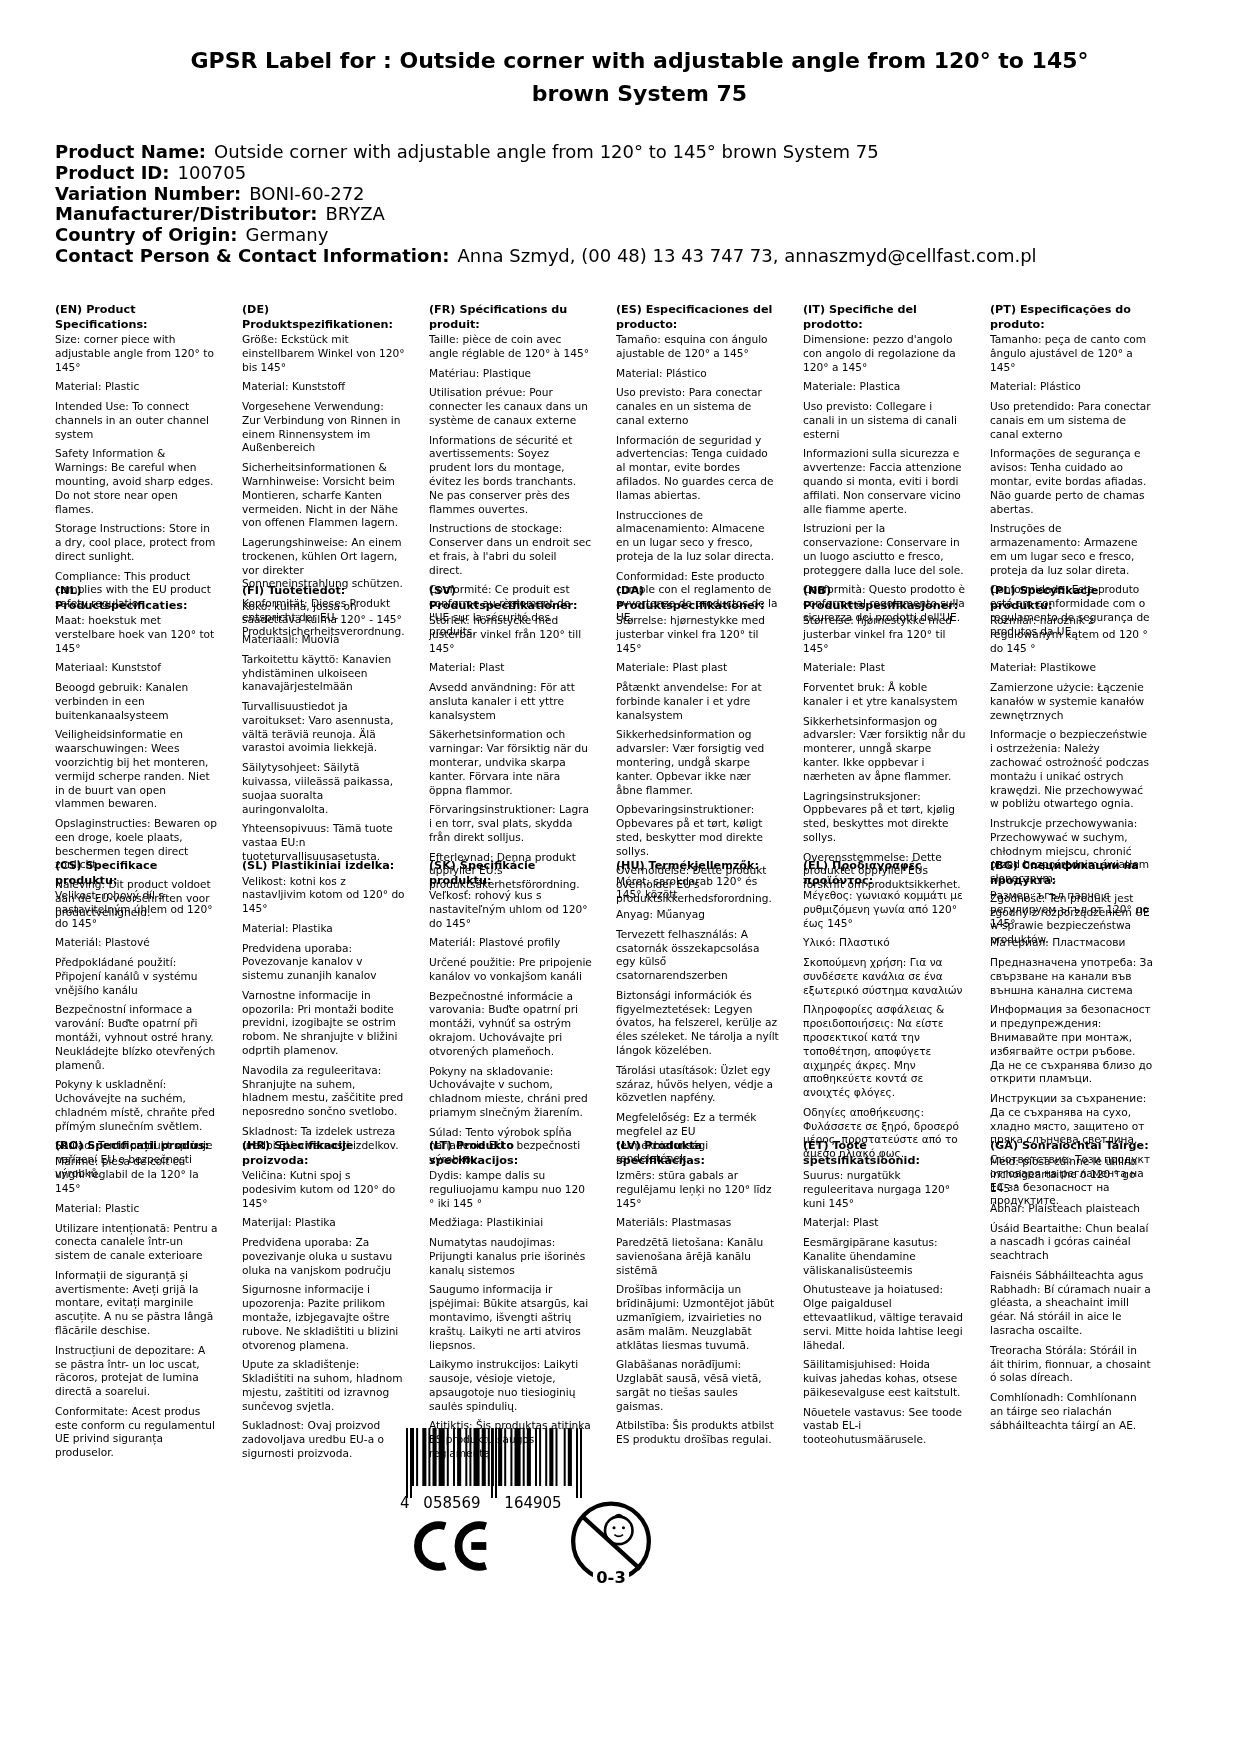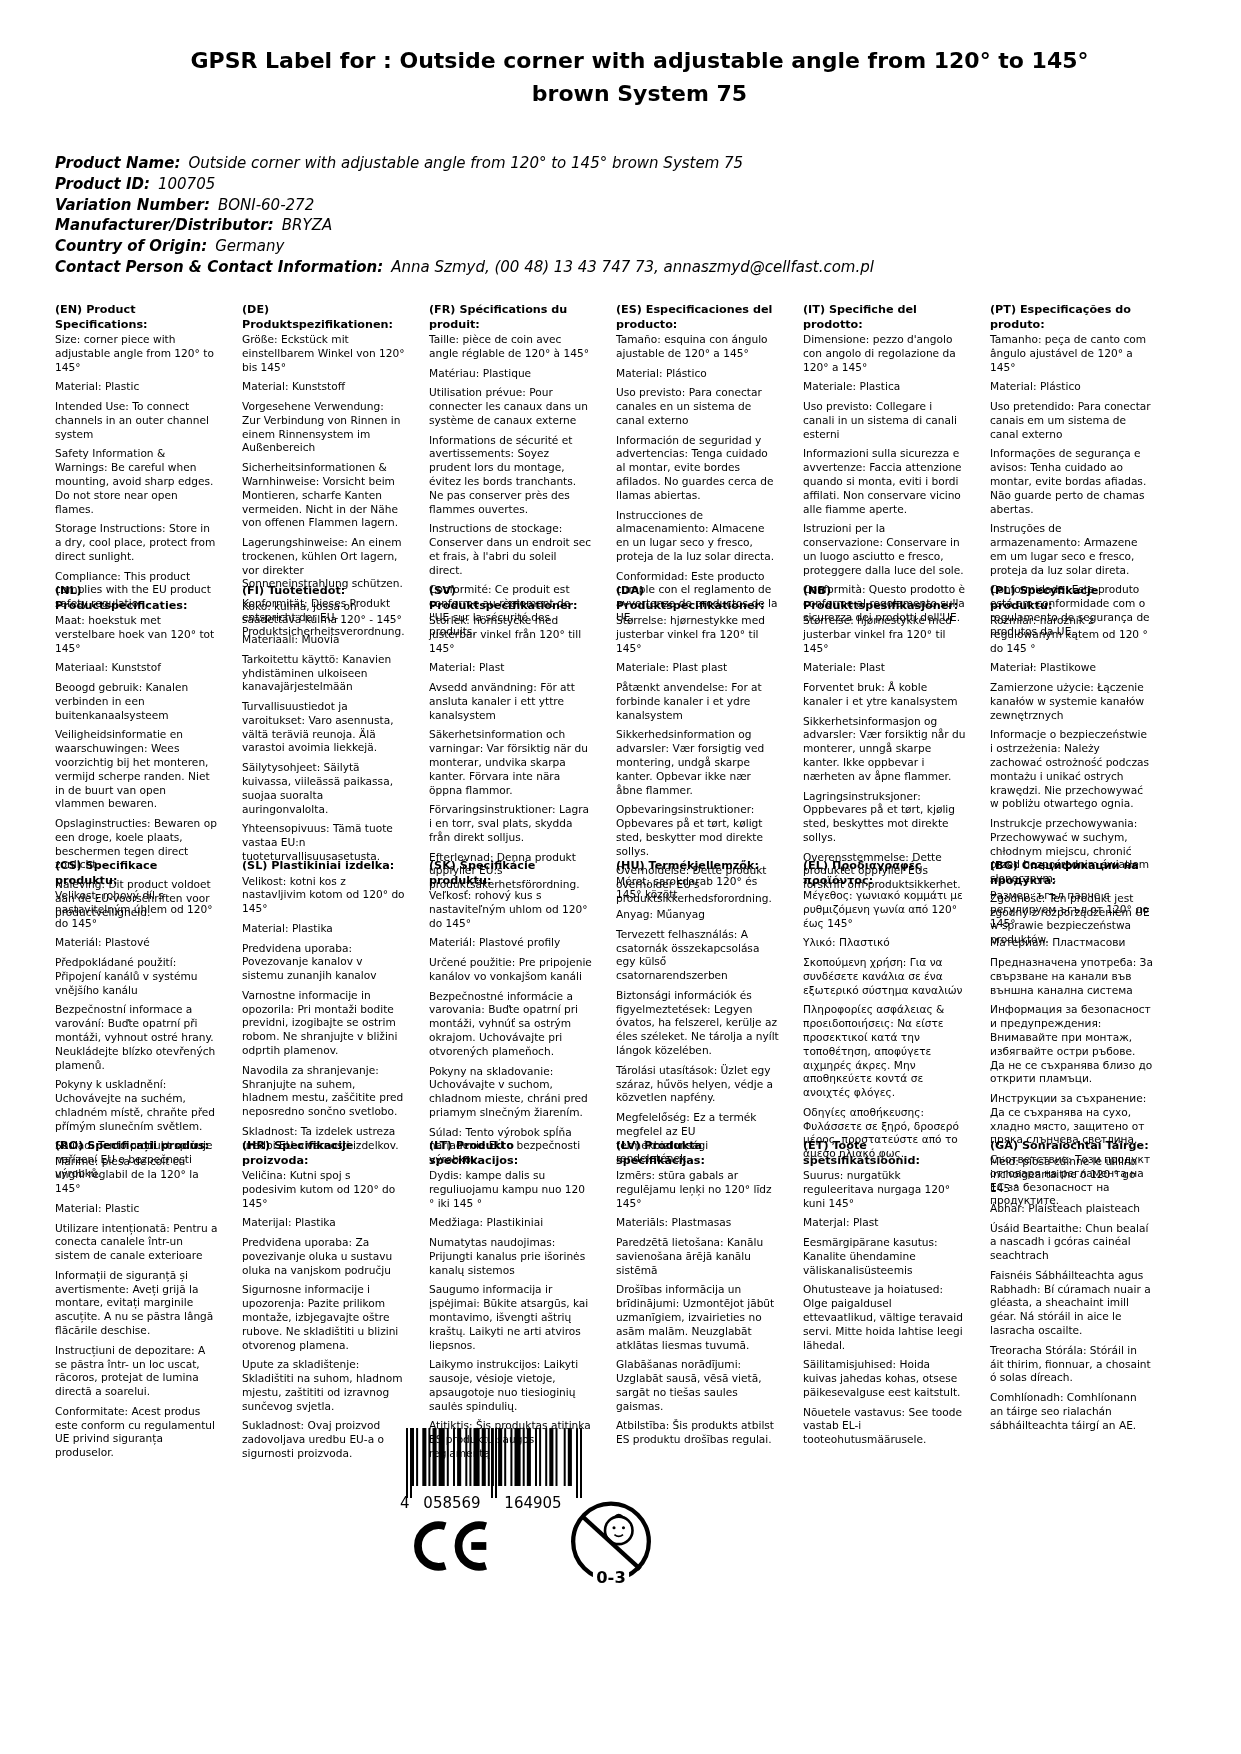--- a/index.html
+++ b/index.html
@@ -5,21 +5,21 @@
   html,body{margin:0;padding:0;background:#fff;}
   .page{
     position:relative;width:1241px;height:1754px;background:#ffffff;color:#000;
     font-family:"DejaVu Sans","Liberation Sans",sans-serif;overflow:hidden;
   }
   .title{
     position:absolute;top:44px;left:0;right:0;text-align:center;
     font-size:22px;font-weight:bold;line-height:1.5;margin-left:38px;
   }
   .title-inner{max-width:960px;margin:0 auto;}
-  .product-info{position:absolute;top:153px;left:55px;font-size:15px;line-height:20.8px;font-style:italic;}
+  .product-info{position:absolute;top:142px;left:55px;font-size:18px;line-height:20.8px;}
   .pi-row{white-space:nowrap;}
   .pi-label{font-weight:bold;}
   .pi-value{margin-left:8px;}
   .grid{
     position:absolute;top:303px;left:55px;width:1040px;
     display:grid;grid-template-columns:repeat(6,163px);column-gap:24px;
     grid-template-rows:281px 275px 280px 300px;align-items:start;
   }
   .block{font-size:10.6px;line-height:1.30;}
   .block-header{font-size:11.2px;font-weight:bold;margin:0 0 1px 0;}
@@ -221,21 +221,21 @@
         </div>
   </div>
 
   <div class="block">
     <p class="block-header">(SL) Plastikiniai izdelka:</p>
     <div class="block-body">
           <p class="para">Velikost: kotni kos z nastavljivim kotom od 120° do 145°</p>
           <p class="para">Material: Plastika</p>
           <p class="para">Predvidena uporaba: Povezovanje kanalov v sistemu zunanjih kanalov</p>
           <p class="para">Varnostne informacije in opozorila: Pri montaži bodite previdni, izogibajte se ostrim robom. Ne shranjujte v bližini odprtih plamenov.</p>
-          <p class="para">Navodila za shranjevanje: Shranjujte na suhem, hladnem mestu, zaščitite pred neposredno sončno svetlobo.</p>
+          <p class="para">Navodila za reguleeritava: Shranjujte na suhem, hladnem mestu, zaščitite pred neposredno sončno svetlobo.</p>
           <p class="para">Skladnost: Ta izdelek ustreza uredbi EU o varnosti izdelkov.</p>
         </div>
   </div>
 
   <div class="block">
     <p class="block-header">(SK) Špecifikácie produktu:</p>
     <div class="block-body">
           <p class="para">Veľkosť: rohový kus s nastaviteľným uhlom od 120° do 145°</p>
           <p class="para">Materiál: Plastové profily</p>
           <p class="para">Určené použitie: Pre pripojenie kanálov vo vonkajšom kanáli</p>

